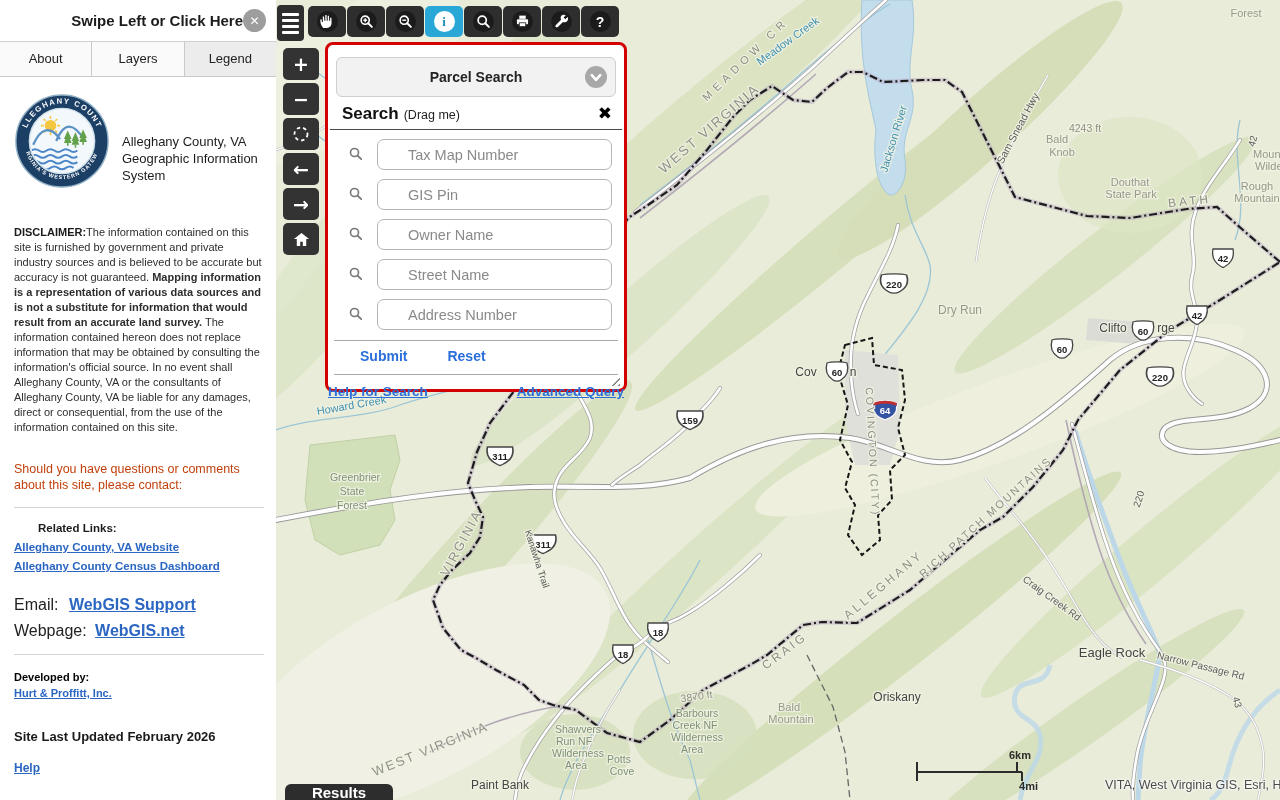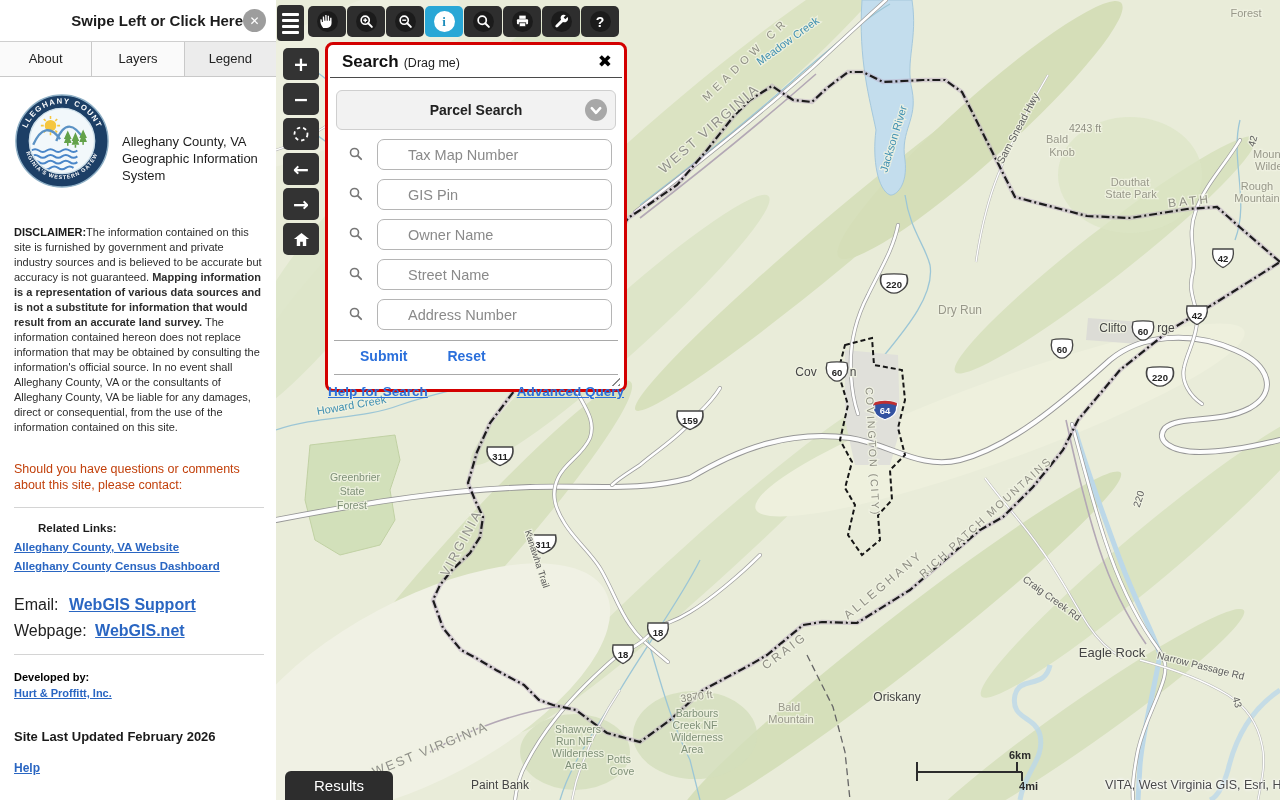--- a/index.html
+++ b/index.html
@@ -81,21 +81,21 @@
   .sp-field input::placeholder{color:#8a8a8a;opacity:1;}
   .sp-field .fld-ico{position:absolute;left:9px;top:8px;}
   .sp-hr{border:none;border-top:1px solid #a9a9a9;margin:10px 6px 0 6px;}
   #sp-actions{display:flex;gap:40px;padding:7px 0 0 32px;}
   .sp-link{color:#2a6fdb;font-weight:bold;font-size:14px;cursor:pointer;text-decoration:none;}
   #sp-links2{display:flex;justify-content:space-between;gap:28px;padding-top:9px;}
   #sp-links2 .sp-link{text-decoration:underline;font-size:13.5px;}
   #sp-resize{position:absolute;right:4px;bottom:3px;width:11px;height:11px;clip-path:polygon(100% 0,100% 100%,0 100%);background:repeating-linear-gradient(-45deg,#8a8a8a 0 1.5px,transparent 1.5px 4.5px);cursor:nwse-resize;}
 
   
-  #results-bar{position:absolute;left:9px;bottom:0;width:108px;height:29px;background:#2d2d2d;border-radius:6px 6px 0 0;color:#fff;font-size:15px;font-weight:normal;display:flex;align-items:center;justify-content:center;cursor:pointer;z-index:8;}
+  #results-bar{position:absolute;left:9px;bottom:0;width:108px;height:16px;background:#2d2d2d;border-radius:6px 6px 0 0;color:#fff;font-size:15px;font-weight:bold;display:flex;align-items:center;justify-content:center;cursor:pointer;z-index:8;}
 
   
   #attribution{position:absolute;left:829px;bottom:8px;white-space:nowrap;font-size:12.5px;color:#4a4a4a;text-shadow:0 0 2px #fff,0 0 3px #fff,0 0 4px #fff;z-index:7;}
 </style>
 </head>
 <body>
 
 <div id="app">
 
   <div id="map">
@@ -408,33 +408,33 @@
           <span>→</span>
         </div>
       <div class="nav-btn">
         <svg width="17" height="17" viewBox="-9 -9 18 18">
             <path fill="#fff" d="M0,-7 L8,-0.5 H5 V7 H1.4 V2.4 H-1.4 V7 H-5 V-0.5 H-8 Z"></path>
           </svg>
       </div>
     </div>
 
     <div id="search-panel">
-      <div id="sp-header">
-        <span id="sp-title">Search</span>
-        <span id="sp-drag">(Drag me)</span>
-        <span id="sp-close">✖</span>
-      </div>
       <div id="sp-accordion">
         <span class="acc-label">Parcel Search</span>
         <span class="acc-chev">
           <svg width="22" height="22" viewBox="-11 -11 22 22">
               <circle r="11" fill="#a8a8a8"></circle>
               <polyline points="-4.2,-1.8 0,2.8 4.2,-1.8" fill="none" stroke="#fff" stroke-width="2.6" stroke-linecap="round" stroke-linejoin="round"></polyline>
             </svg>
         </span>
+      </div>
+      <div id="sp-header">
+        <span id="sp-title">Search</span>
+        <span id="sp-drag">(Drag me)</span>
+        <span id="sp-close">✖</span>
       </div>
       <div class="sp-field">
         <span class="fld-ico"><svg width="14" height="14" viewBox="0 0 14 14">
               <circle cx="5.5" cy="5.5" r="4" fill="none" stroke="#777" stroke-width="1.6"></circle>
               <line x1="8.6" y1="8.6" x2="12.2" y2="12.2" stroke="#777" stroke-width="1.8" stroke-linecap="round"></line>
             </svg></span>
         <input type="text" placeholder="Tax Map Number" style="">
       </div>
       <div class="sp-field">
         <span class="fld-ico"><svg width="14" height="14" viewBox="0 0 14 14">

